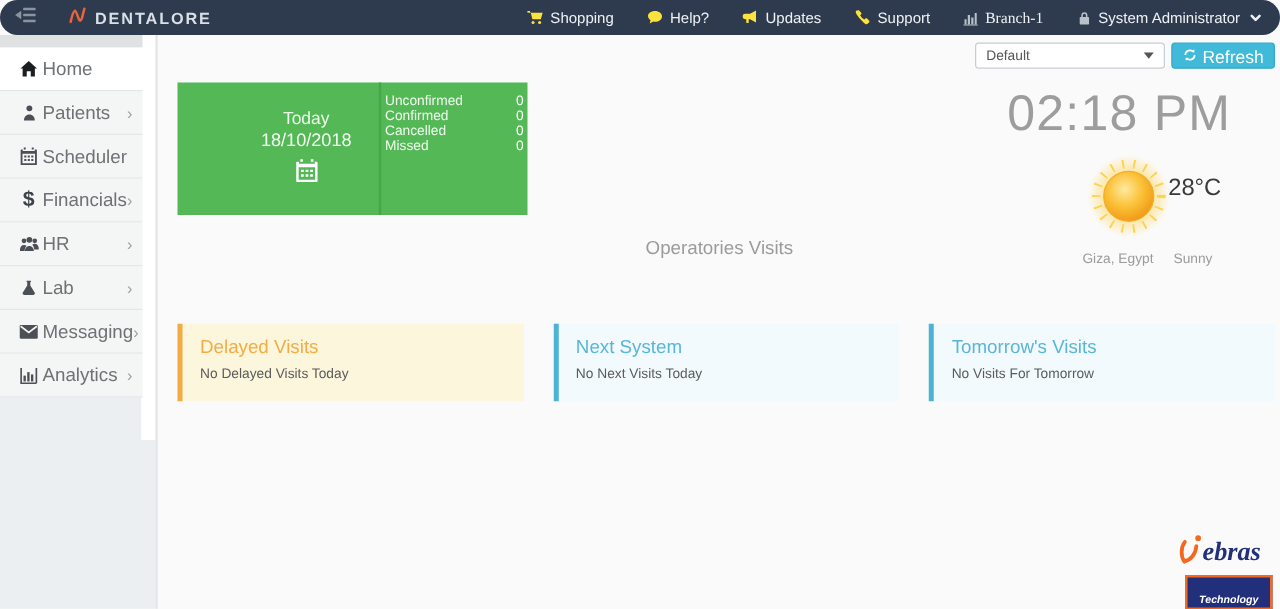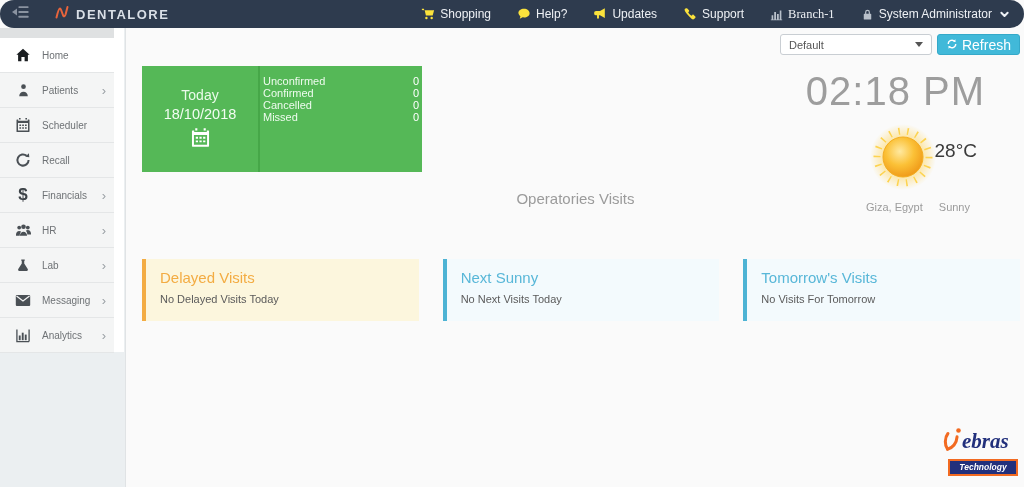--- a/index.html
+++ b/index.html
@@ -23,42 +23,42 @@
   .sidebar { position:absolute; left:0; top:28px; width:126px; height:459px;
     background:#ebeff1; border-right:1px solid #e0e3e5; }
   .side-scroll-track { position:absolute; right:1px; top:0; width:11px; height:324px; background:#fff; }
   .side-top-strip { position:absolute; left:0; top:0; width:114px; height:10px; background:#dfe1e2; }
   .smenu { position:absolute; left:0; top:10px; width:114px; }
   .srow { height:35px; background:#f4f5f5; border-bottom:1px solid #e4e6e7;
     display:flex; align-items:center; padding:0 8px 0 12px; cursor:pointer; }
   .srow.active { background:#ffffff; }
   .sicon { width:22px; display:flex; justify-content:center; color:#4a5055; flex:none; }
   .srow.active .sicon { color:#1b1e21; }
-  .slabel { font-size:10px; color:#6e7275; margin-left:8px; flex:1; }
+  .slabel { font-size:15px; color:#6e7275; flex:1; }
   .schev { color:#9aa0a5; font-size:13px; line-height:1; }
   .schev::after { content:"›"; }
   .dollar-glyph::after { content:"$"; font-size:17px; font-weight:bold; color:#3c4247; }
 
   
   .content { position:absolute; left:127px; top:28px; width:897px; height:386px; background:#fafafa; }
 
   .toolbar { position:absolute; top:6px; right:4px; display:flex; gap:5px; align-items:center; }
   .view-select { width:152px; height:21px; background:#fff; border:1px solid #c9ced3; border-radius:3px;
     display:flex; align-items:center; padding:0 8px; cursor:pointer; }
   .view-select .val { font-size:11px; color:#555; flex:1; }
   .sel-arrow { width:0; height:0; border-left:4px solid transparent; border-right:4px solid transparent;
     border-top:5px solid #555; }
   .refresh-btn { height:21px; background:#41b9d9; border:1px solid #35a9c9; border-radius:3px; color:#fff;
     font-size:14px; display:flex; align-items:center; gap:4px; padding:8px 8px; cursor:pointer; }
 
   
   .today-card { position:absolute; left:15px; top:38px; width:280px; height:106px; background:#55b857;
     display:flex; color:#fff; }
   .today-left { width:118px; border-right:2px solid #46a748; display:flex; flex-direction:column;
-    align-items:center; justify-content:center; gap:3px; }
+    align-items:center; justify-content:center; gap:3px;margin-left:45px; }
   .today-title { font-size:14px; color:#eafbea; }
   .today-date { font-size:14.5px; color:#f2fdf2; }
   .today-stats { flex:1; padding:9px 3px; display:flex; flex-direction:column; justify-content:flex-start;border-radius:27px; }
   .stat-row { display:flex; justify-content:space-between; align-items:center; }
   .stat-label { font-size:11px; color:#eefbee; }
   .stat-value { font-size:11px; color:#ffffff; }
 
   
   .clock { position:absolute; top:41px; right:39px; font-size:40px; color:#9d9d9d; letter-spacing:1px; }
   .sun-wrap { position:absolute; top:96px; right:88px; width:66px; height:66px; }
@@ -78,21 +78,21 @@
   .vcard.warning .vtitle { color:#f3ac43; }
   .vcard.info { background:#f3fafd; border-left:4px solid #4db3d4; }
   .vcard.info .vtitle { color:#58b7d8; }
 
   
   .nebras { position:absolute; right:6px; top:397px; width:76px; }
   .nebras-top { display:flex; align-items:center; }
   .nebras-word { font-family:"Liberation Serif", serif; font-style:italic; font-weight:bold;
     font-size:21px; color:#22307c; line-height:1; margin-left:-2px; }
   .nebras-bar { margin-top:2px; margin-left:6px; background:#22307c; border:2px solid #f26a21;
-    text-align:center; font-style:italic; font-weight:bold; font-size:8.5px; color:#fff; padding:1px 0 2px; }
+    text-align:center; font-style:italic; font-weight:bold; font-size:8.5px; color:#fff; padding:12px 0 2px; }
 </style>
 </head>
 <body>
 
 <div class="navbar">
   <div class="nav-collapse">
     <span>
       <svg width="17" height="14" viewBox="0 0 17 14">
           <g fill="#8a93a0">
             <path d="M0 7l5-3.4v6.8z"></path>
@@ -197,29 +197,20 @@
 
     <div class="srow">
       <span class="sicon">
         <svg width="16" height="16" viewBox="0 0 16 16" fill="currentColor">
             <path d="M4 1h1.6v1.6H4zM10.4 1H12v1.6h-1.6zM2 2.6h1.2v1.2h9.6V2.6H14c.3 0 .5.2.5.5v11.4c0 .3-.2.5-.5.5H2a.5.5 0 0 1-.5-.5V3.1c0-.3.2-.5.5-.5zm1 3.4v7.5h10V6H3zm1.4 1.4h1.7v1.5H4.4zm2.8 0h1.7v1.5H7.2zm2.8 0h1.7v1.5H10zm-5.6 2.8h1.7v1.5H4.4zm2.8 0h1.7v1.5H7.2zm2.8 0h1.7v1.5H10z"></path>
           </svg>
       </span>
       <span class="slabel">Scheduler</span>
     </div>
 
-    <div class="srow">
-      <span class="sicon">
-        <svg width="16" height="16" viewBox="0 0 16 16">
-            <path d="M13.6 8A5.6 5.6 0 1 1 11.7 3.8" fill="none" stroke="currentColor" stroke-width="2"></path>
-            <path d="M13.9 1.2l.4 4-4-.5z" fill="currentColor"></path>
-          </svg>
-      </span>
-      <span class="slabel">Recall</span>
-    </div>
 
     <div class="srow">
       <span class="sicon dollar-glyph"></span>
       <span class="slabel">Financials</span>
       <span class="schev"></span>
     </div>
 
     <div class="srow">
       <span class="sicon">
         <svg width="17" height="15" viewBox="0 0 17 15" fill="currentColor">
@@ -350,21 +341,21 @@
   </div>
 
   <div class="section-title">Operatories Visits</div>
 
   <div class="cards-row">
     <div class="vcard warning">
       <div class="vtitle">Delayed Visits</div>
       <div class="vmsg">No Delayed Visits Today</div>
     </div>
     <div class="vcard info">
-      <div class="vtitle">Next Sunny</div>
+      <div class="vtitle">Next System</div>
       <div class="vmsg">No Next Visits Today</div>
     </div>
     <div class="vcard info">
       <div class="vtitle">Tomorrow's Visits</div>
       <div class="vmsg">No Visits For Tomorrow</div>
     </div>
   </div>
 
   <div class="nebras">
     <div class="nebras-top">

